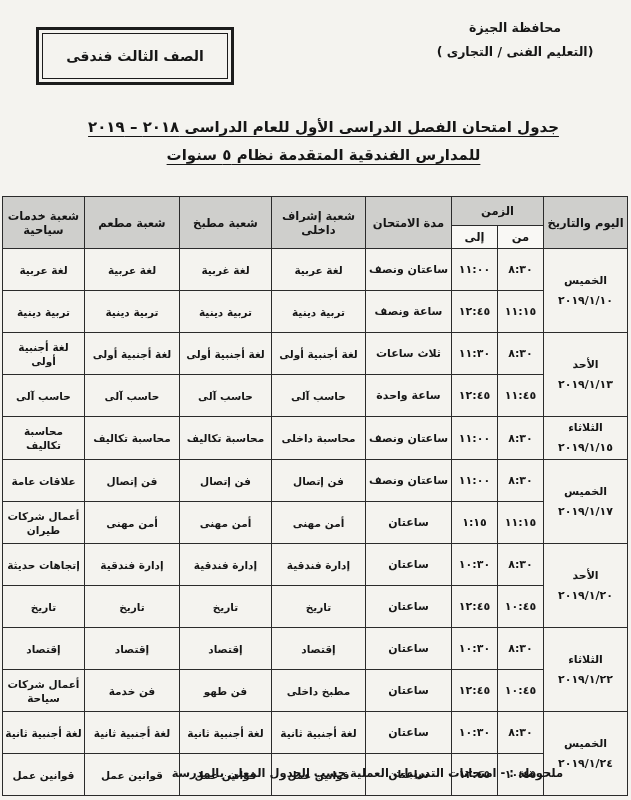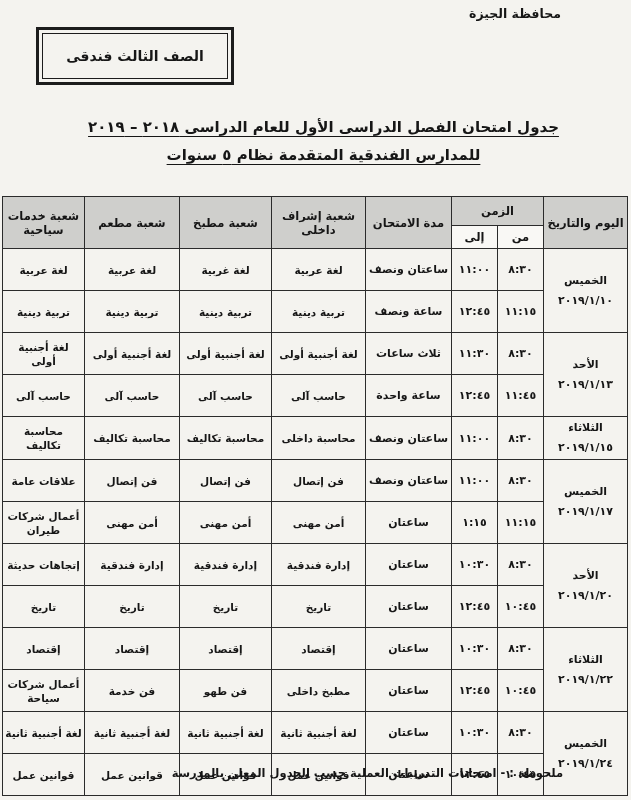--- a/index.html
+++ b/index.html
@@ -4,21 +4,21 @@
 <style>
   html,body{margin:0;padding:0;}
   body{
     width:631px;height:800px;position:relative;
     background:var(--paper,#f4f3ef);
     font-family:"DejaVu Sans", sans-serif;
     color:#161616;direction:rtl;overflow:hidden;
   }
   
   .authority{
-    position:absolute;top:2px;right:0;width:232px;
+    position:absolute;top:16px;right:0;width:232px;
     text-align:center;font-weight:bold;font-size:12.5px;line-height:24px;
   }
   
   .class-box{
     position:absolute;top:27px;left:36px;width:186px;
     border:3px solid #1c1c1c;padding:3px;background:var(--paper,#f4f3ef);
   }
   .class-box-inner{
     border:1px solid #1c1c1c;text-align:center;
     font-weight:bold;font-size:14px;padding:14px 4px;
@@ -55,20 +55,21 @@
   .footnote{
     position:absolute;top:766px;right:68px;
     font-size:11.5px;font-weight:bold;
   }
 </style>
 </head>
 <body style="--paper: #f4f3ef; --paper-light: #f9f8f5; --header-fill: #cfcfcc;">
 
 <div class="authority">
   <div>محافظة الجيزة</div>
+  <div>(التعليم الفنى / التجارى )</div>
 </div>
 
 <div class="class-box">
   <div class="class-box-inner">الصف الثالث فندقى</div>
 </div>
 
 <div class="titles">
   <div class="t1">جدول امتحان الفصل الدراسى الأول  للعام الدراسى ٢٠١٨ – ٢٠١٩</div>
   <div class="t2">للمدارس الفندقية المتقدمة نظام ٥ سنوات</div>
 </div>

